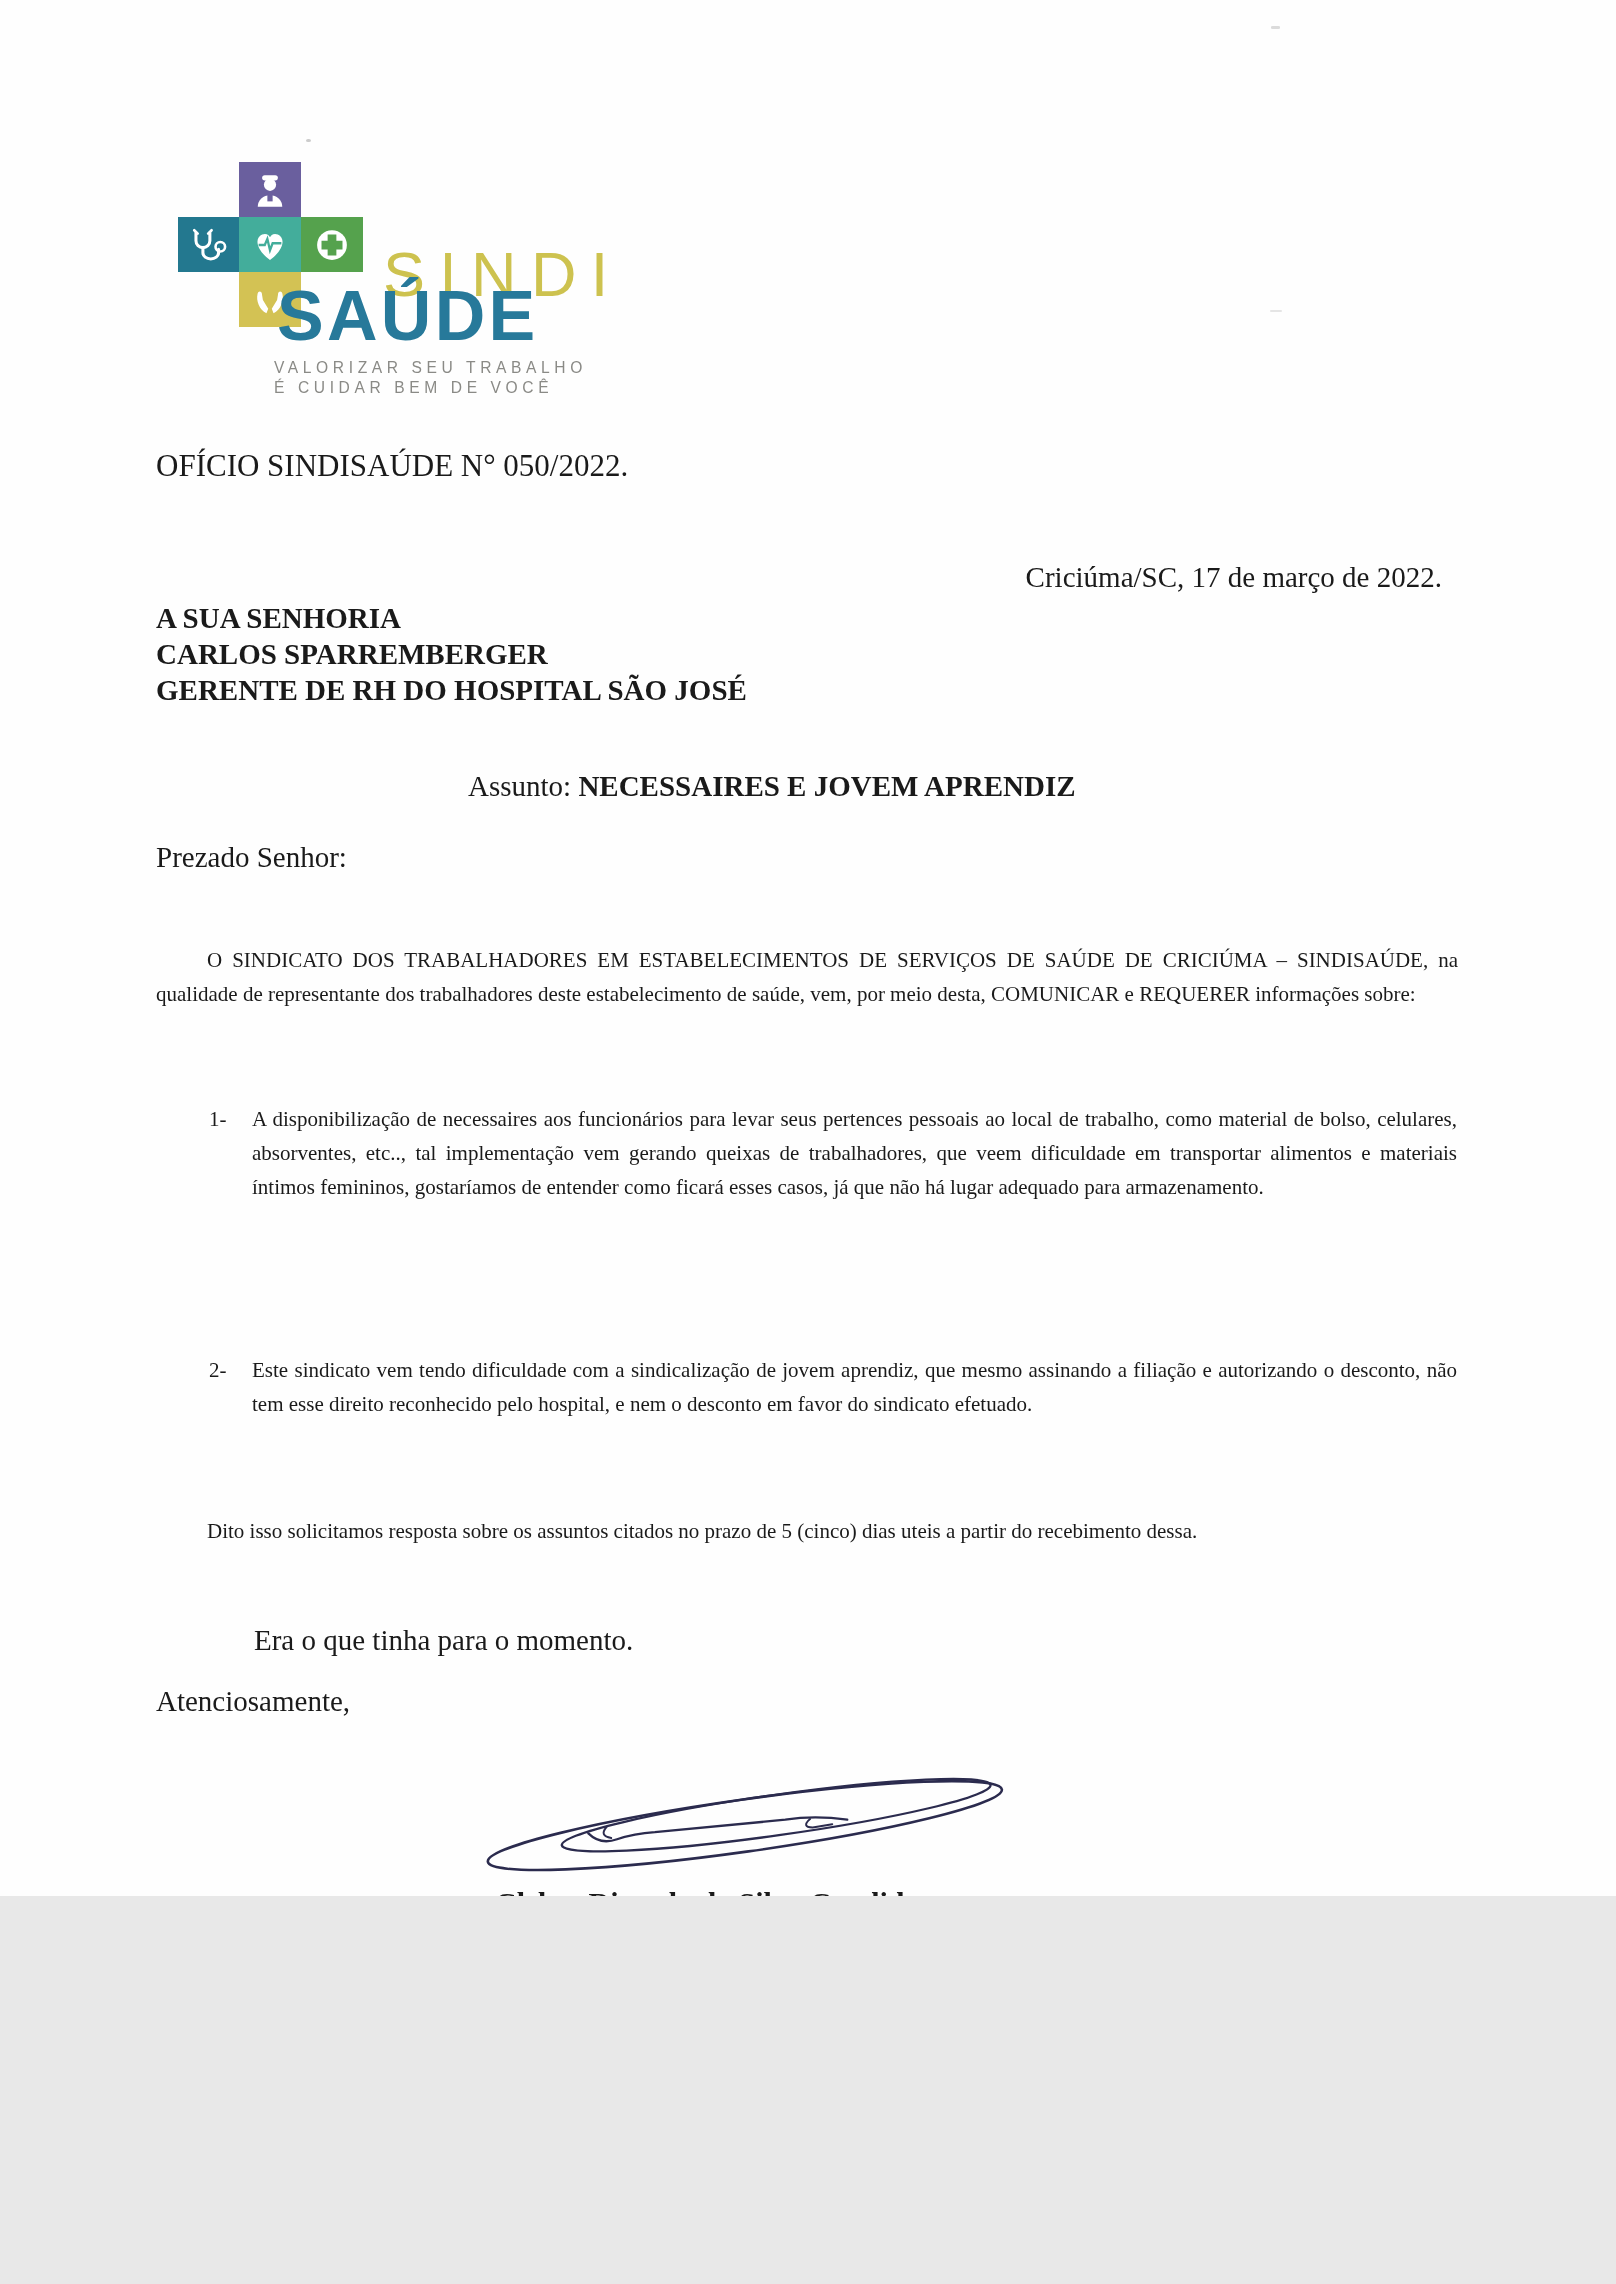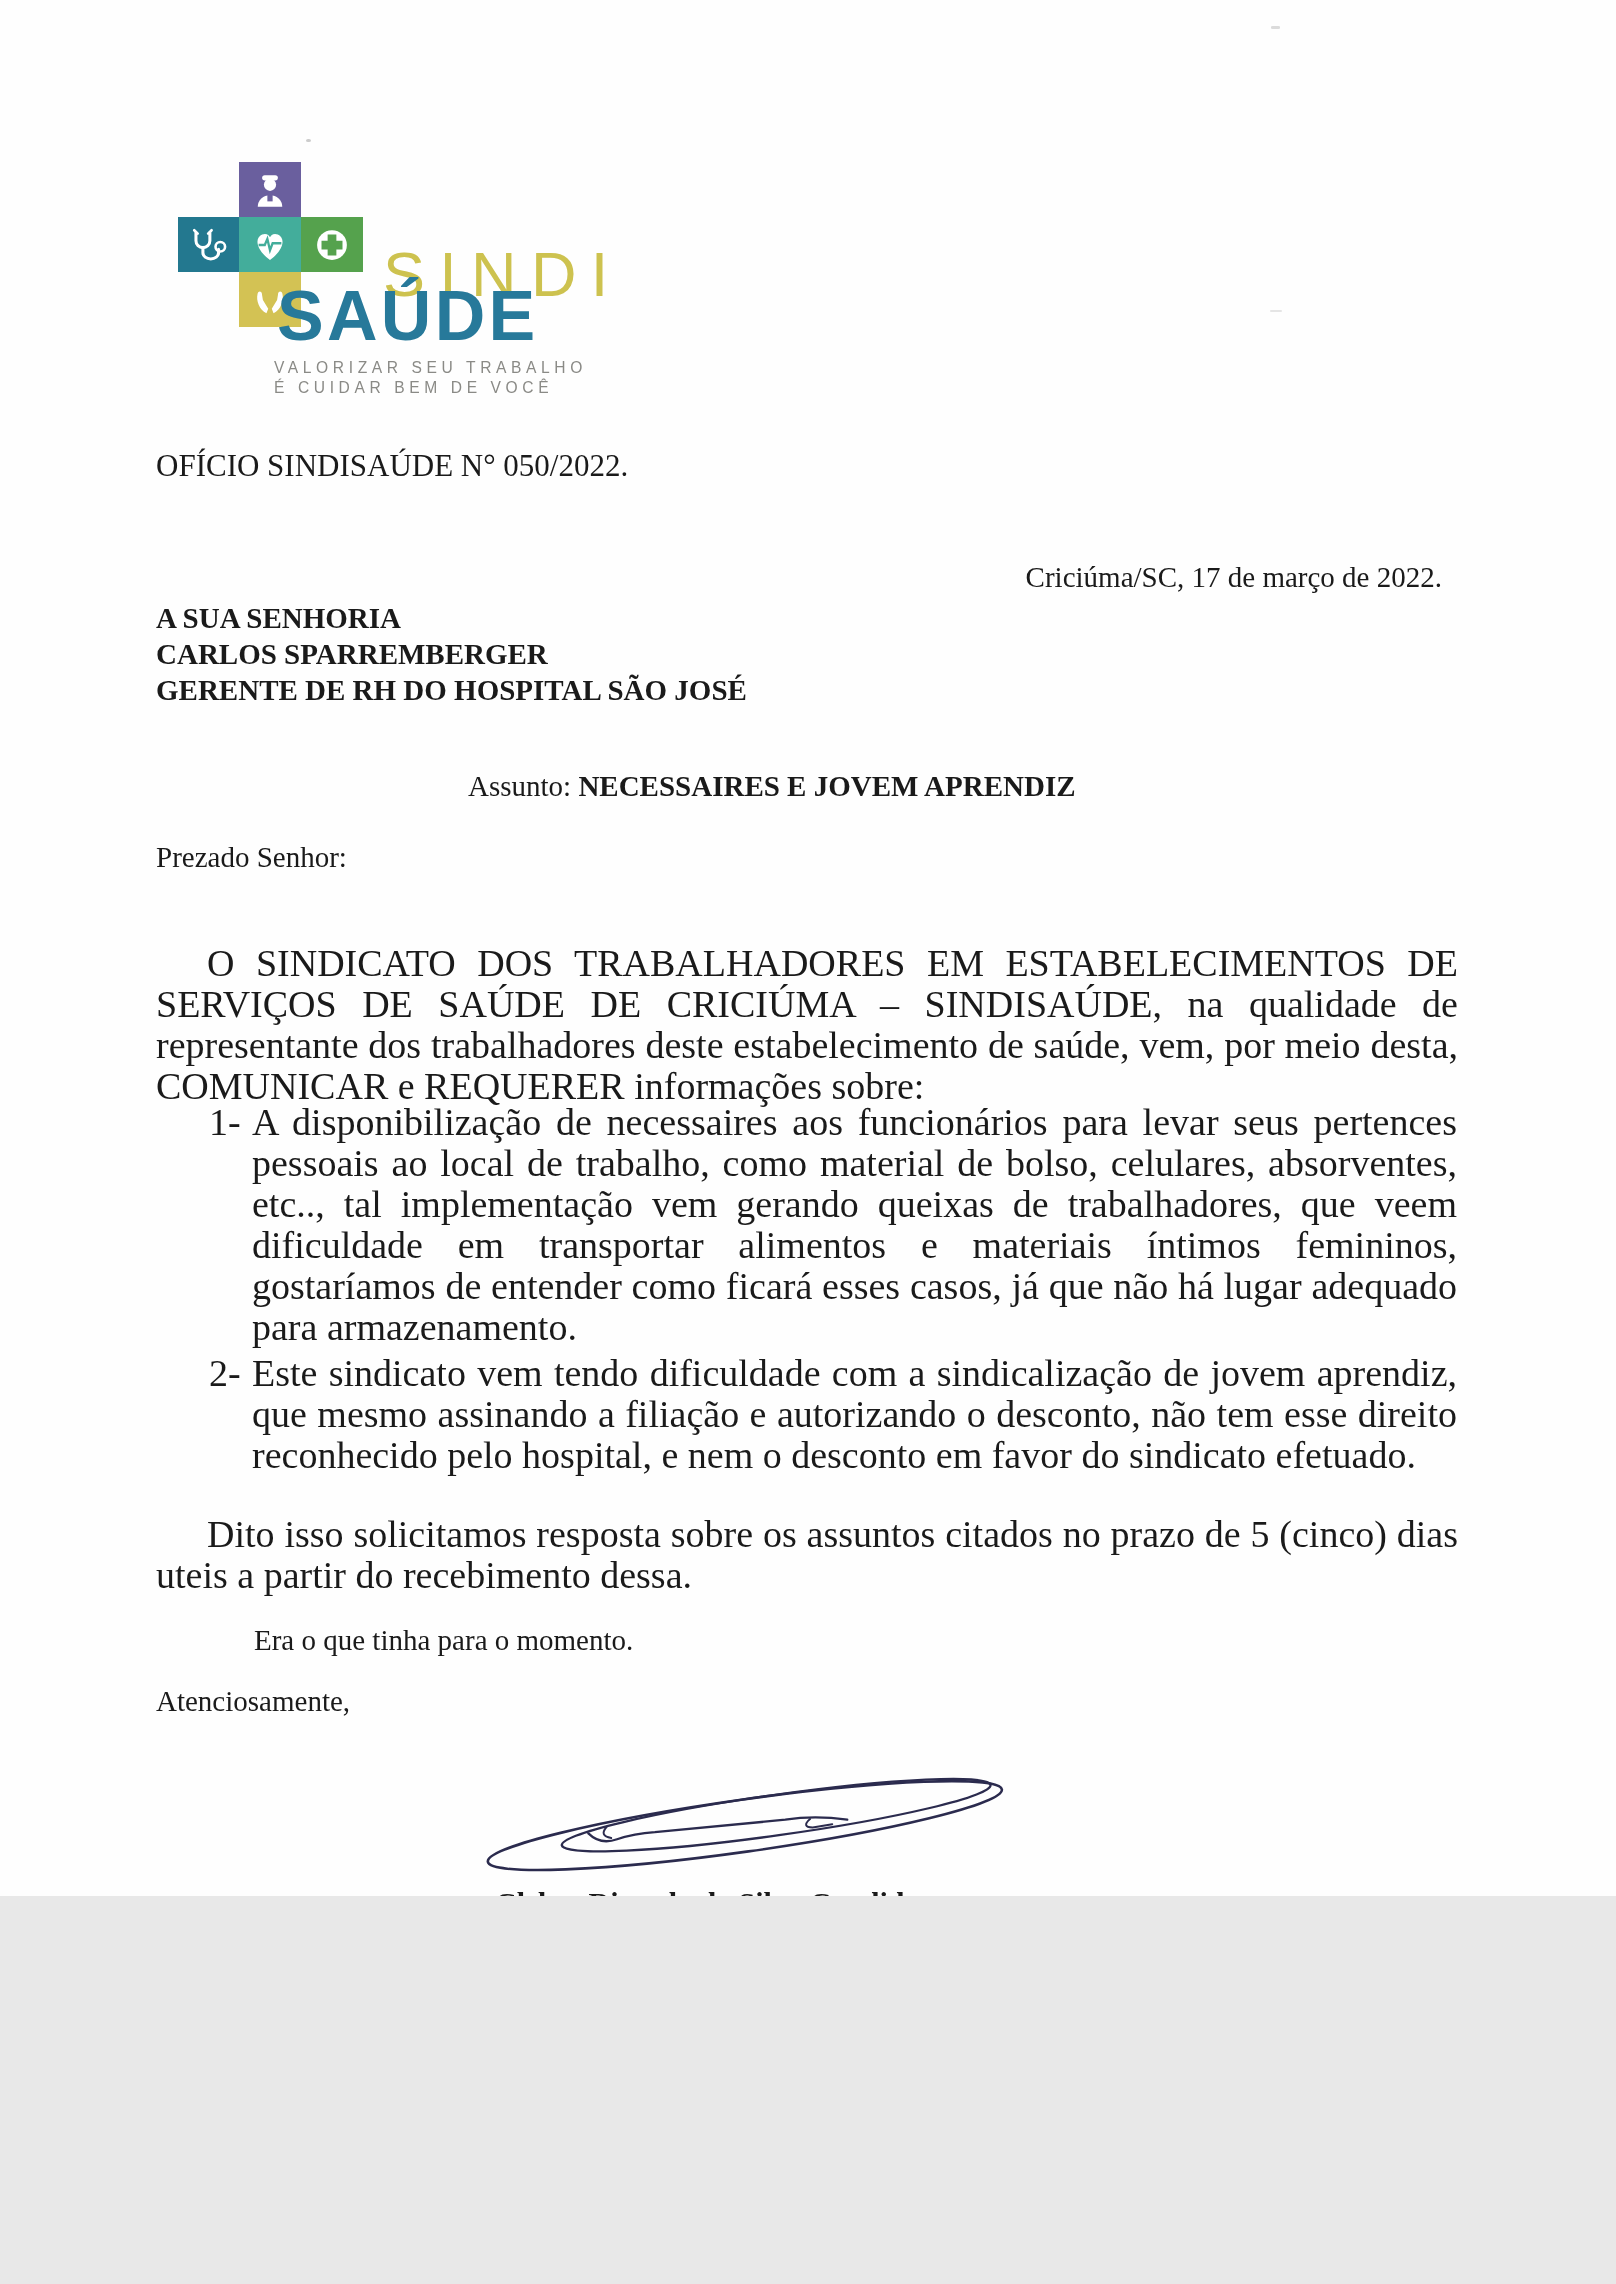--- a/index.html
+++ b/index.html
@@ -36,21 +36,21 @@
     letter-spacing:3.3px; color:#27799a;
   }
   .logo-tagline {
     position:absolute; left:96px; top:196px;
     font-family:"Liberation Sans", sans-serif;
     font-size:15.6px; line-height:20px; font-weight:400;
     letter-spacing:4.6px; color:#8a8a86;
   }
   
   .abs { position:absolute; }
-  .body-text { font-size:38px; line-height:41px; }
+  .body-text { font-size:21px; line-height:34px; }
   .bold { font-weight:700; }
   .reference { left:156px; top:448px; font-size:31px; }
   .dateline  { top:520px; right:175px; font-size:29px;margin-top:41px; }
   .recipient { left:156px; top:600px; font-size:29px; line-height:36px; font-weight:700; }
   .subject   { left:468px; top:770px; font-size:29px; }
   .salutation{ left:156px; top:841px; font-size:29px; }
   .para1 { left:156px; top:943px; width:1302px; text-align:justify; text-indent:51px; }
   .list-item { left:209px; width:1248px; display:flex; }
   .item-1 { top:1102px; }
   .item-2 { top:1353px; }

